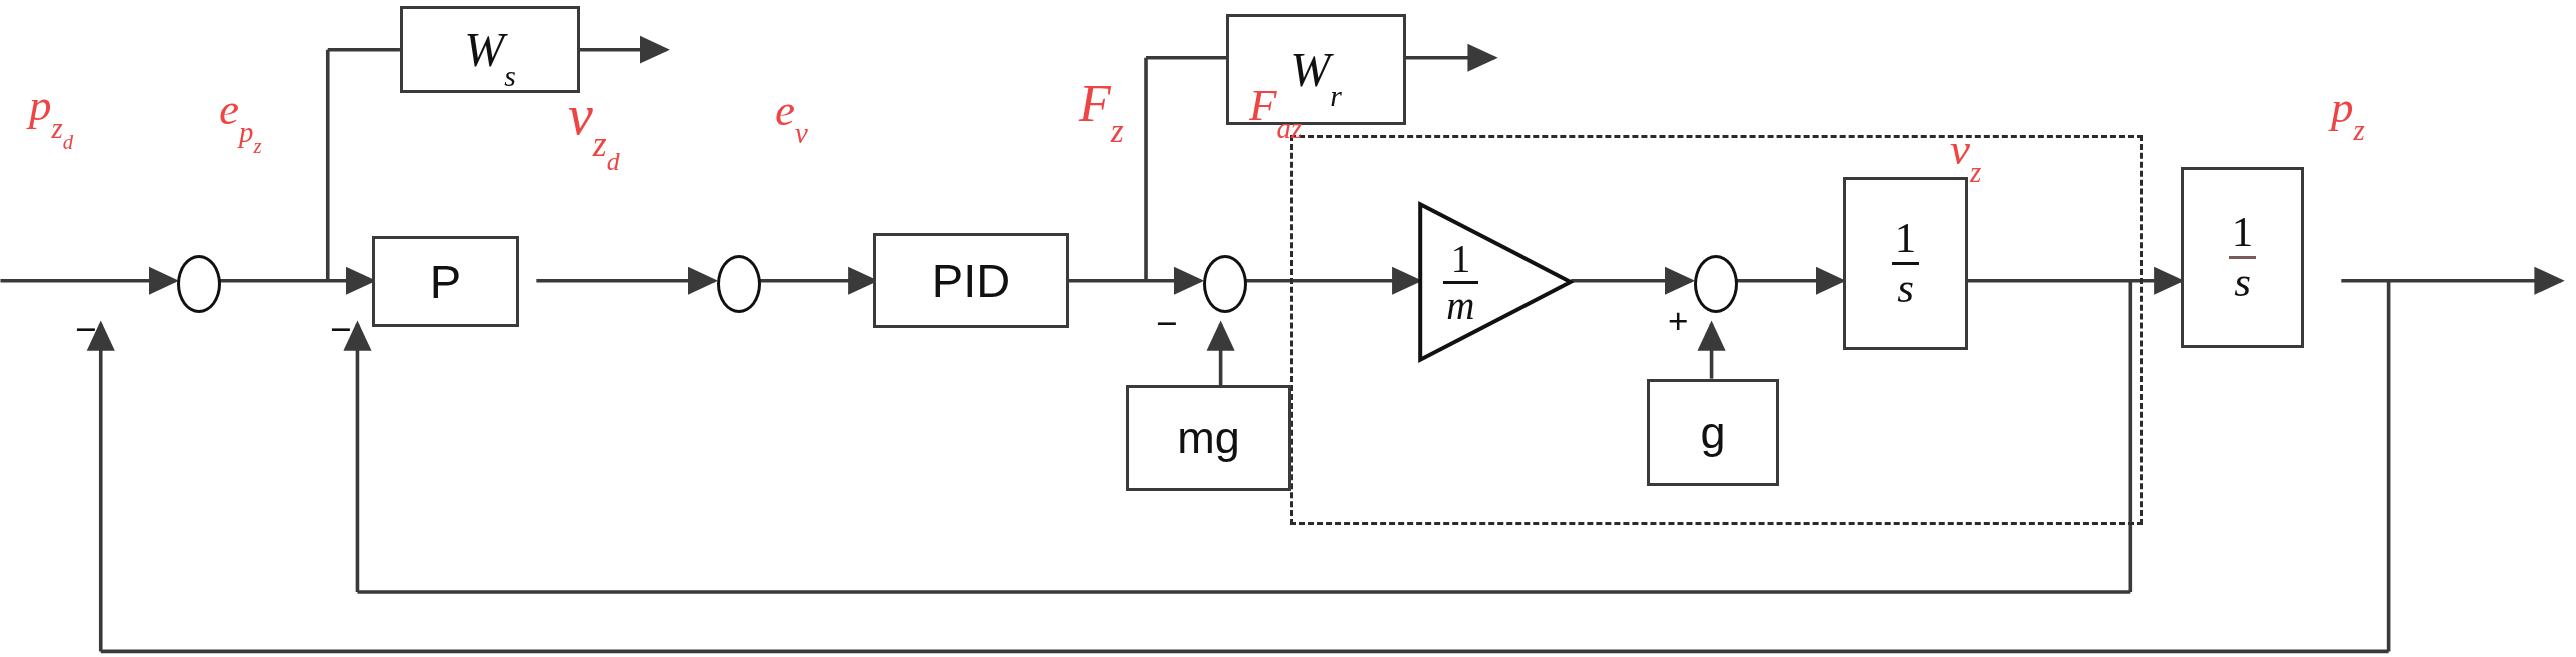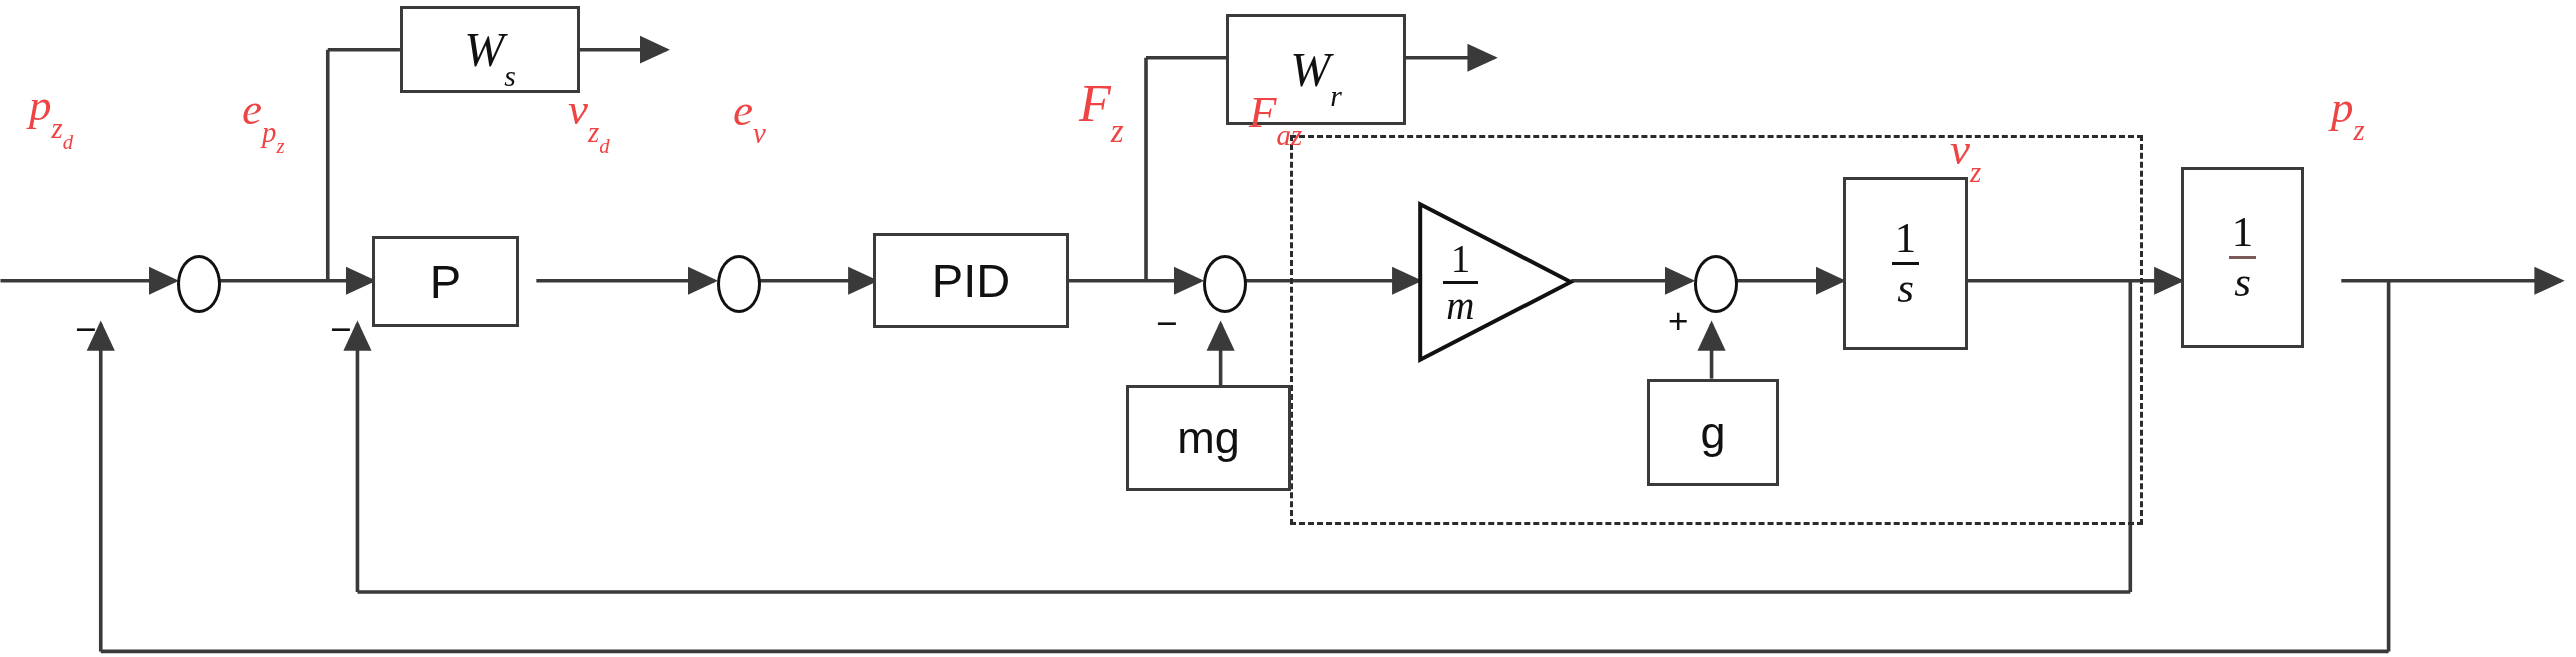--- a/index.html
+++ b/index.html
@@ -245,37 +245,37 @@
 
   <span class="sign" style="left:75px; top:311px; font-size:37px;">−</span>
   <span class="sign" style="left:330px; top:311px; font-size:37px;">−</span>
   <span class="sign" style="left:1156px; top:305px; font-size:37px;">−</span>
   <span class="sign" style="left:1668px; top:303px; font-size:35px;">+</span>
 
   <span class="mlabel" style="left:29px; top:83px; font-size:45px;">
     <span>p</span><sub><span>z</span><sub>d</sub></sub>
   </span>
 
-  <span class="mlabel" style="left:242px; top:87px; font-size:45px;">
+  <span class="mlabel" style="left:219px; top:87px; font-size:45px;">
     <span>e</span><sub><span>p</span><sub>z</sub></sub>
   </span>
 
-  <span class="mlabel" style="left:568px; top:87px; font-size:45px;">
+  <span class="mlabel" style="left:568px; top:87px; font-size:56px;">
     <span>v</span><sub><span>z</span><sub>d</sub></sub>
   </span>
 
-  <span class="mlabel" style="left:733px; top:88px; font-size:45px;">
+  <span class="mlabel" style="left:775px; top:88px; font-size:45px;">
     <span>e</span><sub>v</sub>
   </span>
 
   <span class="mlabel" style="left:1079px; top:78px; font-size:52px;">
     <span>F</span><sub>z</sub>
   </span>
 
-  <span class="mlabel" style="left:1249px; top:83px; font-size:45px;margin-top:7px;">
+  <span class="mlabel" style="left:1249px; top:83px; font-size:45px;">
     <span>F</span><sub>az</sub>
   </span>
 
   <span class="mlabel" style="left:1950px; top:87px; font-size:45px;margin-top:40px;">
     <span>v</span><sub>z</sub>
   </span>
 
   <span class="mlabel" style="left:2331px; top:85px; font-size:45px;text-align:right;">
     <span>p</span><sub>z</sub>
   </span>

